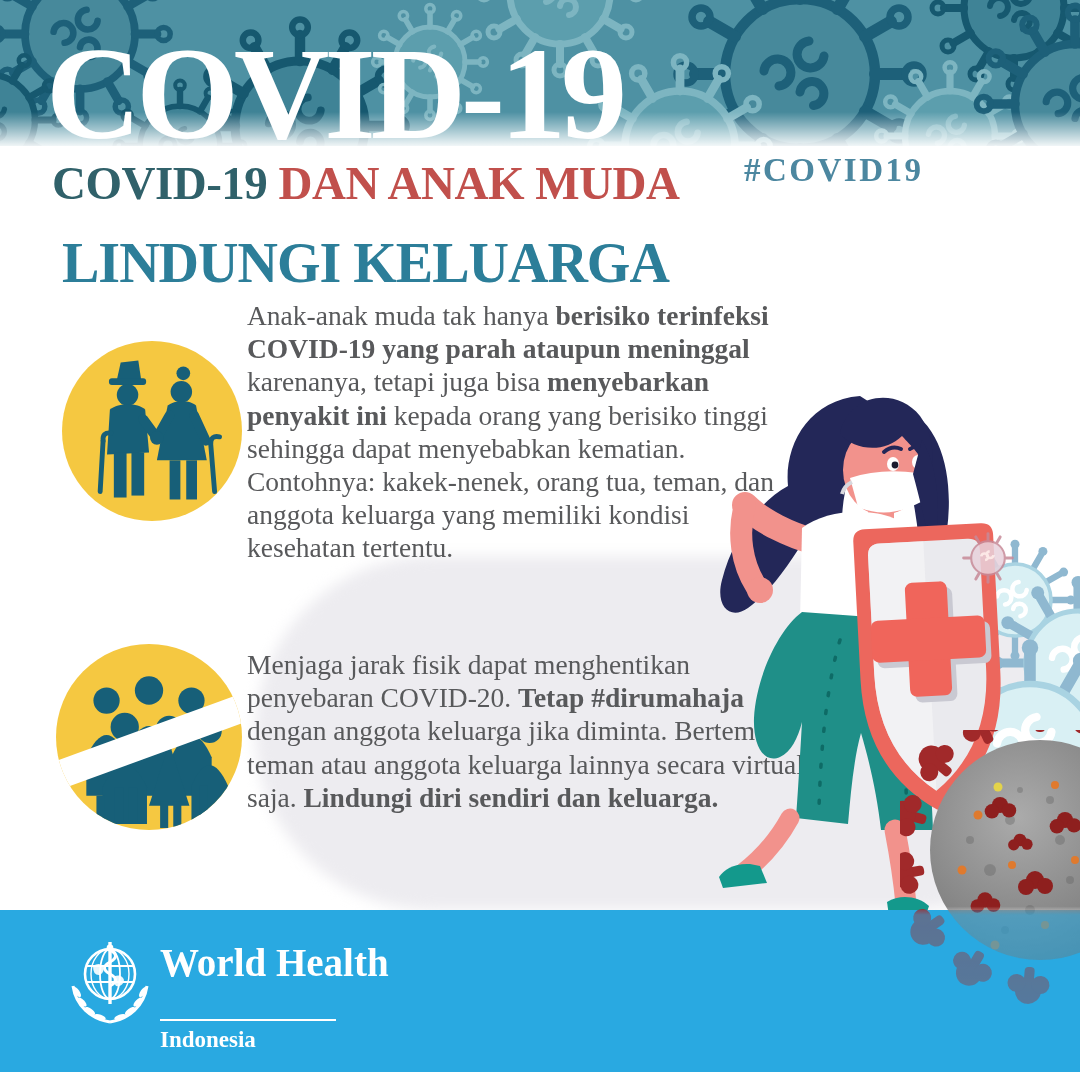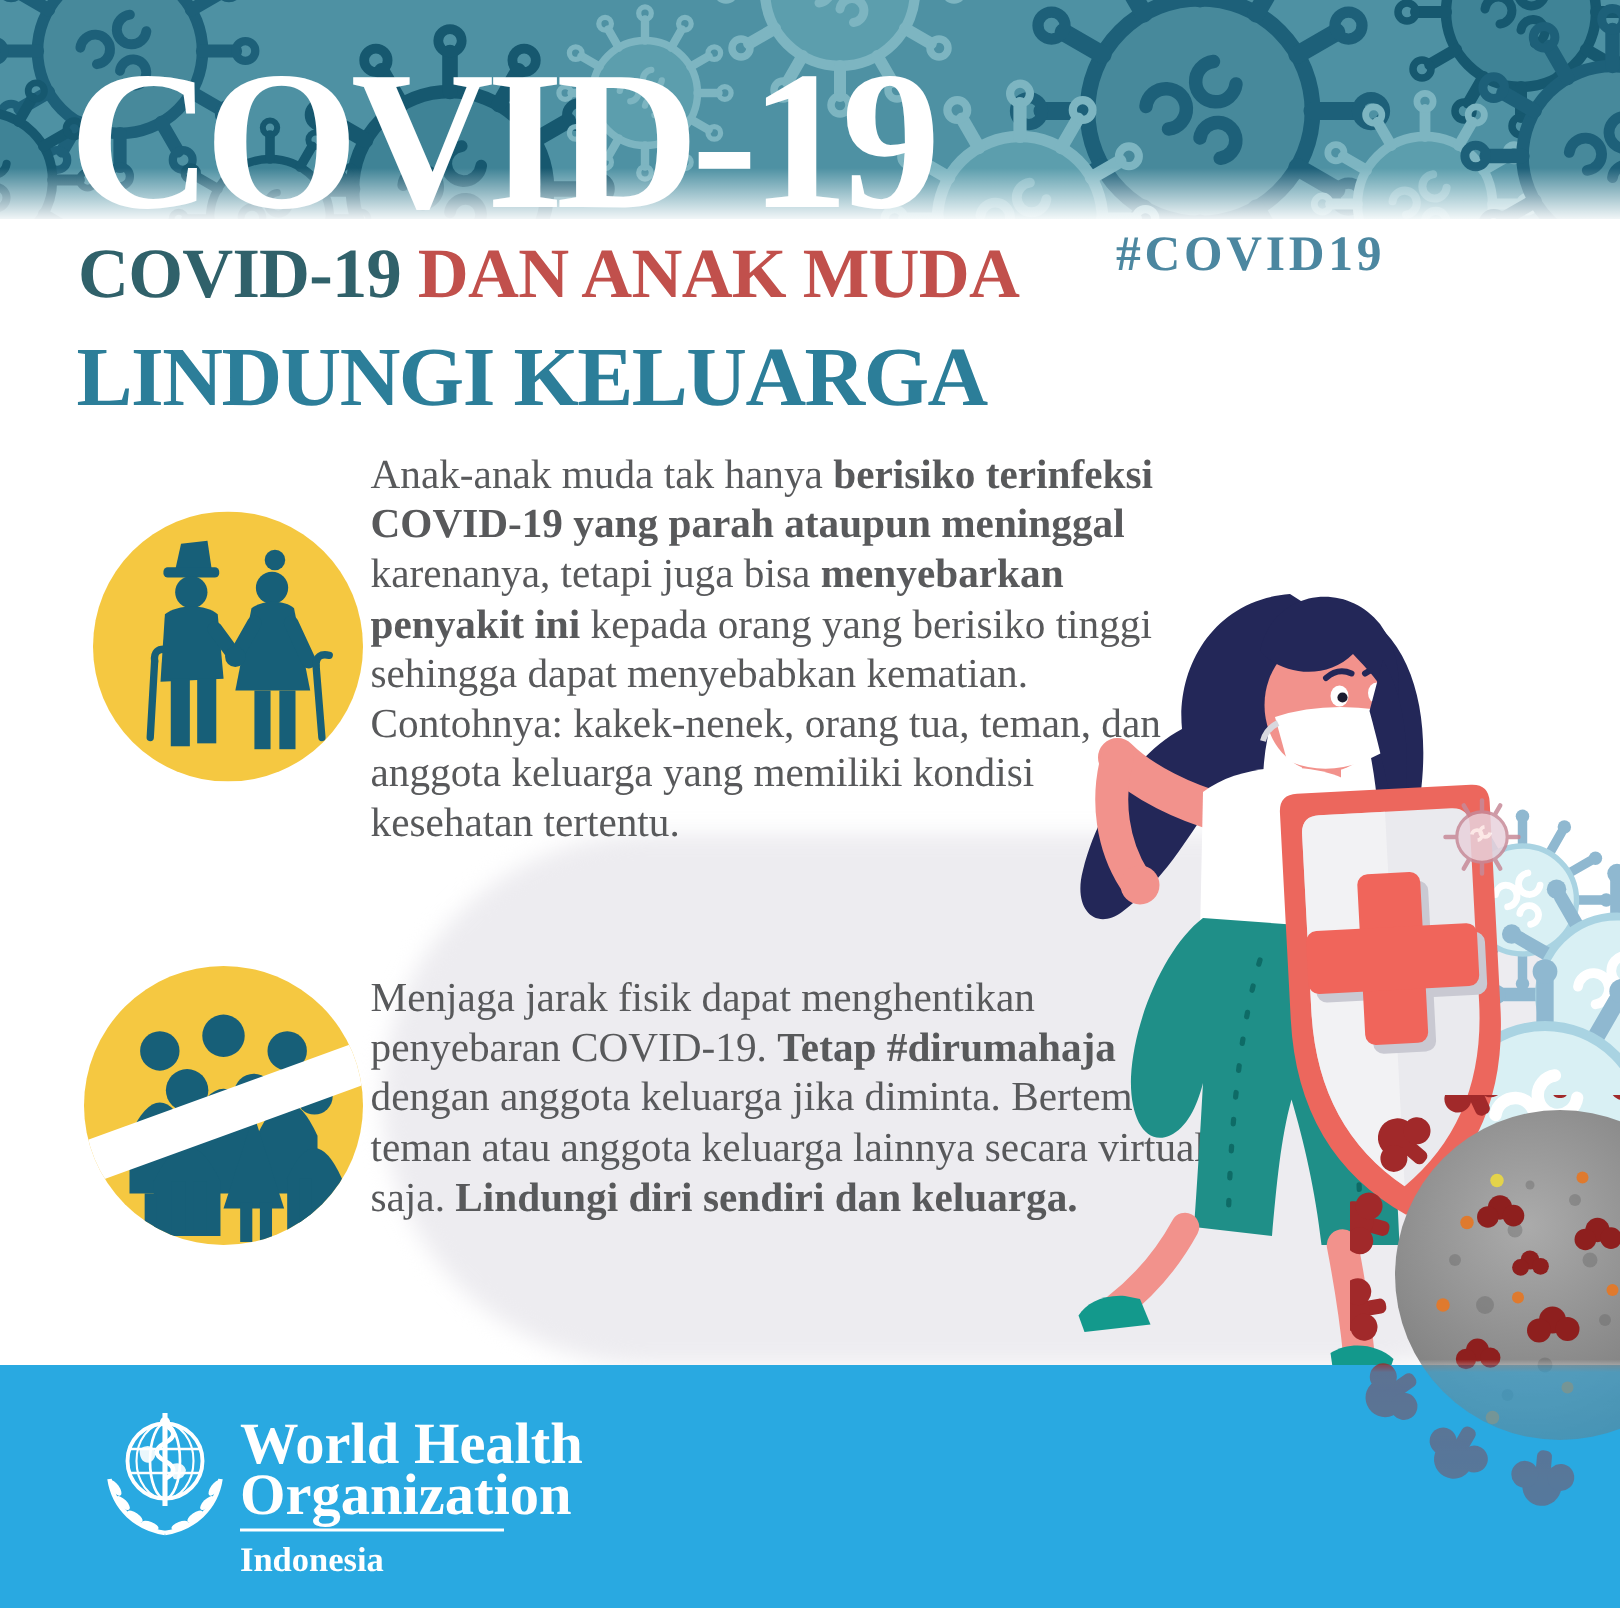--- a/index.html
+++ b/index.html
@@ -108,21 +108,21 @@
       <use href="#bv" class="bvm" transform="translate(-10,120) scale(0.9)"></use>
     </svg>
     <div class="banner-fade"></div>
   </div>
   <div class="banner-title">COVID-19</div>
   <div class="hashtag">#COVID19</div>
 
   <h1 class="h-line1" style="margin:0;">
     <span class="teal">COVID-19</span><span class="red"> DAN ANAK MUDA</span>
   </h1>
-  <h2 class="h-line2" style="margin:1px;">LINDUNGI KELUARGA</h2>
+  <h2 class="h-line2" style="margin:12px;">LINDUNGI KELUARGA</h2>
 
   <div class="gray-blob"></div>
 
   <svg class="icon1" width="180" height="180" viewBox="0 0 184 184">
     <circle cx="92" cy="92" r="92" fill="#F5C841"></circle>
     <g fill="#175F78" stroke="#175F78">
 
       <path d="M56,40 l4,-18 18,-2 3,20 z" stroke="none"></path>
       <rect x="48" y="38" width="38" height="7" rx="3" stroke="none"></rect>
       <circle cx="67" cy="55" r="11" stroke="none"></circle>
@@ -172,21 +172,21 @@
       <rect x="103" y="156" width="8" height="26"></rect>
         <rect x="116" y="156" width="8" height="26"></rect>
       <circle cx="152" cy="86" r="12"></circle>
         <path d="M134,140 Q152,100 170,140 L170,178 L134,178 Z"></path>
       <rect x="40" y="150" width="8" height="26"></rect>
         <rect x="142" y="140" width="8" height="34"></rect>
 
       <rect x="-28" y="83" width="240" height="28" fill="#FFFFFF" transform="rotate(-20 92 96)"></rect>
     </g>
   </svg>
-  <p class="para para2" style="margin:0;"><span>Menjaga jarak fisik dapat menghentikan penyebaran COVID-19. </span><b>Tetap #dirumahaja</b><span> dengan anggota keluarga jika diminta. Bertemu teman atau anggota keluarga lainnya secara virtual saja. </span><b>Lindungi diri sendiri dan keluarga.</b></p>
+  <p class="para para2" style="margin:0;"><span>Menjaga jarak fisik dapat menghentikan penyebaran COVID-20. </span><b>Tetap #dirumahaja</b><span> dengan anggota keluarga jika diminta. Bertemu teman atau anggota keluarga lainnya secara virtual saja. </span><b>Lindungi diri sendiri dan keluarga.</b></p>
 
   <svg class="light-viruses" width="200" height="340" viewBox="0 0 200 340">
     <defs>
       <g id="lv">
         <g stroke="#8FB8D0" stroke-width="7" stroke-linecap="round" fill="none">
           <line x1="40" y1="0" x2="58" y2="0"></line>
             <line x1="34.6" y1="20" x2="50.2" y2="29"></line>
           <line x1="20" y1="34.6" x2="29" y2="50.2"></line>
             <line x1="0" y1="40" x2="0" y2="58"></line>
           <line x1="-20" y1="34.6" x2="-29" y2="50.2"></line>
@@ -386,18 +386,17 @@
       <ellipse cx="37" cy="81" rx="6" ry="2.5" transform="rotate(20 37 81)"></ellipse>
       <ellipse cx="80" cy="56" rx="6" ry="2.5" transform="rotate(-55 80 56)"></ellipse>
       <ellipse cx="75" cy="66" rx="6" ry="2.5" transform="rotate(-45 75 66)"></ellipse>
       <ellipse cx="67" cy="75" rx="6" ry="2.5" transform="rotate(-35 67 75)"></ellipse>
       <ellipse cx="57" cy="81" rx="6" ry="2.5" transform="rotate(-20 57 81)"></ellipse>
       <circle cx="47" cy="12" r="3.4"></circle>
     </g>
   </svg>
   <div class="who-name">
     <div>World Health</div>
-    <div>Organization</div>
   </div>
   <div class="who-divider"></div>
   <div class="who-country">Indonesia</div>
 
 </div>
 
 </body></html>

